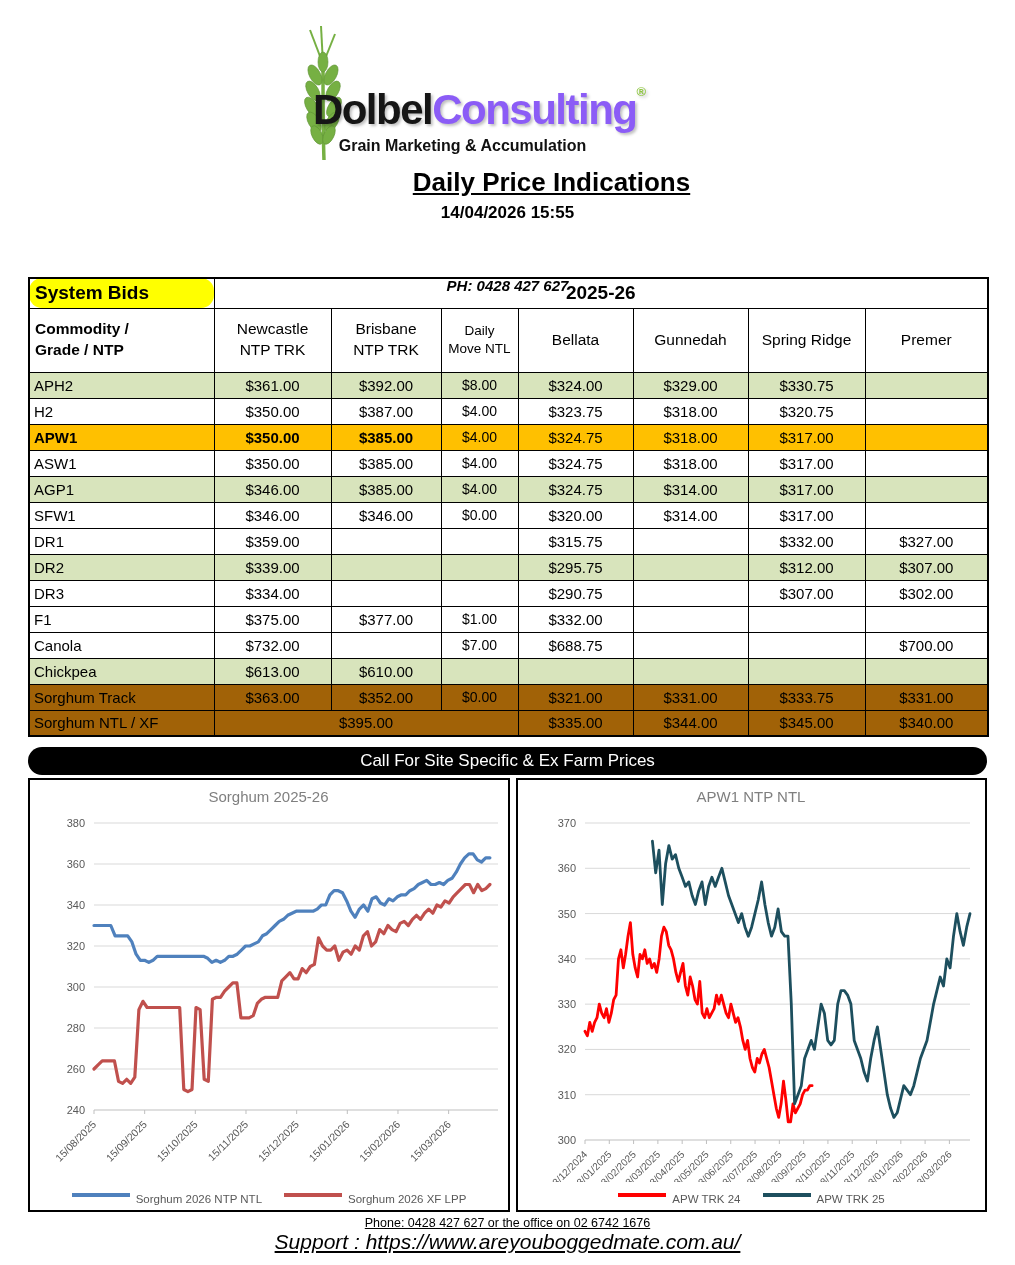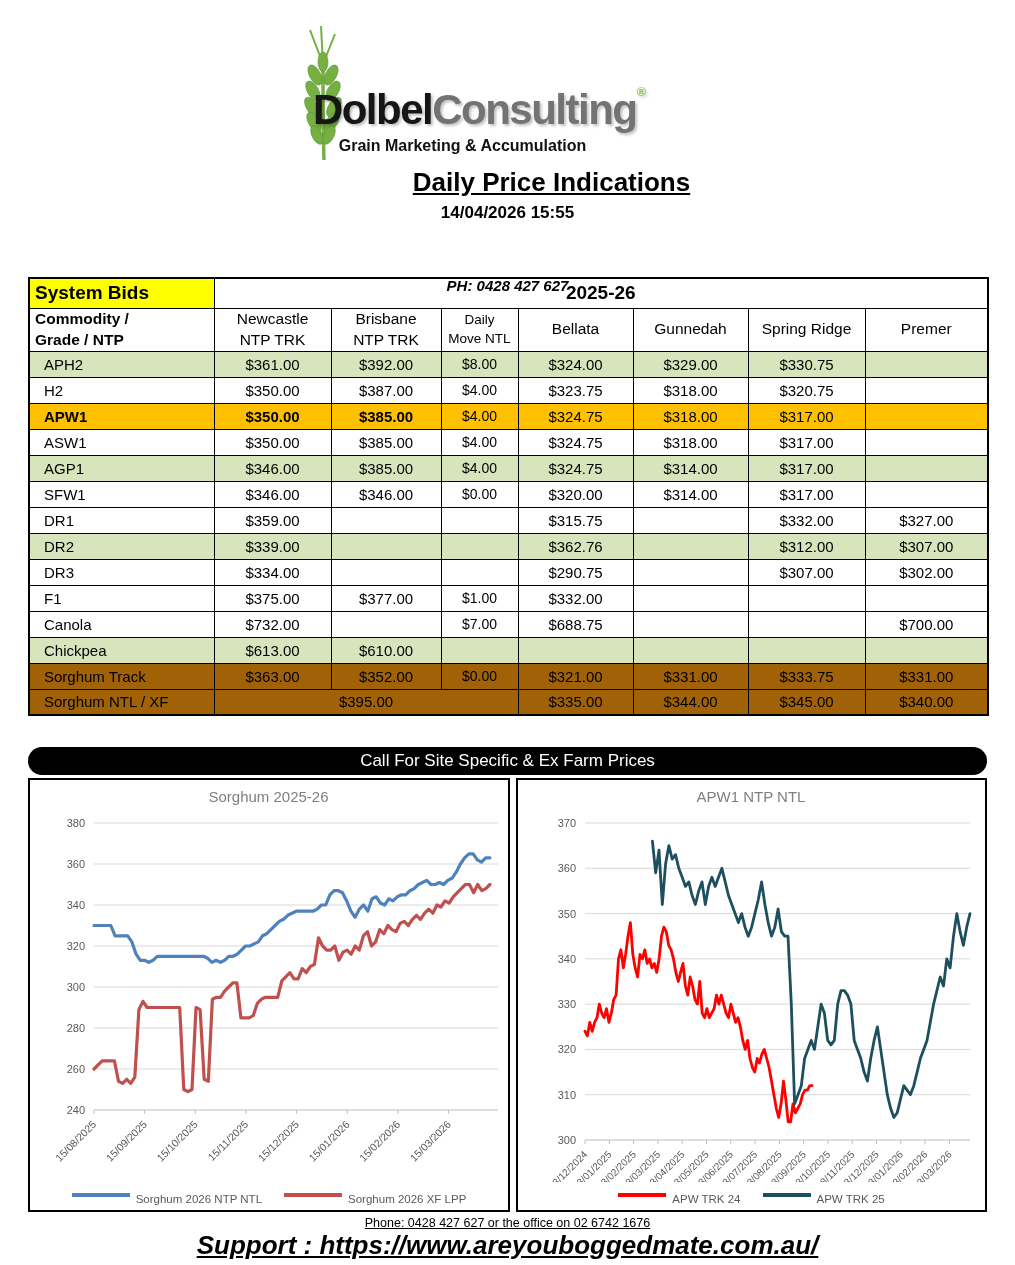--- a/index.html
+++ b/index.html
@@ -6,48 +6,48 @@
   html,body { width:1015px; height:1265px; background:#fff; overflow:hidden;
               font-family:"Liberation Sans", sans-serif; color:#000; }
   .page { position:relative; width:1015px; height:1265px; background:#fff; }
 
   
   #wheat { position:absolute; left:50%; margin-left:-220px; top:22px; }
   .brand { position:absolute; top:84px; left:0; width:100%; text-align:center;
            transform:translateX(-28px); font-weight:bold; font-size:42px; letter-spacing:-1.5px;
            text-shadow:2px 2px 3px rgba(0,0,0,0.25); white-space:nowrap; }
   .b-black { color:#161616; }
-  .b-green { color:#737373; }
+  .b-green { color:#8b5cf6; }
   .b-reg   { color:#8DC63F; font-size:13px; font-weight:bold; vertical-align:28px; letter-spacing:0; }
   .tagline { position:absolute; top:137px; left:0; width:100%; text-align:center;
              transform:translateX(-45px); font-weight:bold; font-size:16px; color:#111; }
   .doc-title { position:absolute; top:167px; left:0; width:100%; text-align:center;
                font-size:26px; font-weight:bold; text-decoration:underline;margin-left:44px; }
   .doc-datetime { position:absolute; top:203px; left:0; width:100%; text-align:center;
                   font-size:17px; font-weight:bold; }
   .doc-phone { position:absolute; top:229px; left:0; width:100%; text-align:center;
                font-size:15px; font-weight:bold; font-style:italic;margin-top:48px; }
 
   
   #bids-table { position:absolute; left:28px; top:277px; width:959px;
                 border-collapse:collapse; table-layout:fixed; font-size:15px; }
   #bids-table th, #bids-table td { border:1px solid #000; overflow:hidden; white-space:nowrap; }
   #bids-table { border:2.5px solid #000; }
   tr.sysrow { height:30px; }
   th.sys { background:#FFFF00; text-align:left; padding-left:5px; font-size:19px;
-           border-bottom:2.5px solid #000; }
+           border-bottom:2.5px solid #000;border-radius:13px; }
   th.season { font-size:19px; text-align:center; border-bottom:2.5px solid #000; }
-  tr.colheads { height:43px; }
+  tr.colheads { height:64px; }
   tr.colheads th { font-weight:normal; font-size:15.5px; text-align:center;
                    border-bottom:2.5px solid #000; line-height:1.35; }
   tr.colheads th.h0 { font-weight:bold; text-align:left; padding-left:5px; font-size:15.5px; }
   tr.colheads th.h3 { font-size:13.5px;margin-left:32px; }
   #bids-table tbody tr { height:26px; }
   #bids-table tbody td { text-align:center; }
-  #bids-table tbody td.c0 { text-align:left; padding-left:14px; }
+  #bids-table tbody td.c0 { text-align:left; padding-left:4px; }
   #bids-table tbody td.c3 { font-size:14px;margin-left:48px; }
   tr.bg-green  { background:#D8E4BC; }
   tr.bg-blue   { background:#a16207; }
   tr.bg-orange { background:#FFC000; }
   tr.sep td { border-top:2.5px solid #000; }
   tr.bold-row td.c0, tr.bold-row td.c1, tr.bold-row td.c2 { font-weight:bold; }
 
   
   .banner { position:absolute; left:28px; top:747px; width:959px; height:28px;
             background:#000; color:#fff; font-size:17px; text-align:center; line-height:28px;border-radius:14px; }
@@ -59,21 +59,21 @@
   .legend { position:absolute; bottom:5px; left:0; width:100%; display:flex;
             justify-content:center; align-items:center; gap:22px;
             font-size:11.5px; color:#595959; }
   .legend-item { display:flex; align-items:flex-start; }
   .legend-swatch { display:inline-block; height:4px; margin-right:6px; }
 
   
   .foot-phone { position:absolute; top:1216px; left:0; width:100%; text-align:center;
                 font-size:12.5px; text-decoration:underline; }
   .foot-support { position:absolute; top:1230px; left:0; width:100%; text-align:center;
-                  font-size:26px; font-weight:bold; font-style:italic; text-decoration:underline; }
+                  font-size:21px; font-weight:normal; font-style:italic; text-decoration:underline; }
 </style>
 </head>
 <body>
 
 <div class="page">
 
   <svg id="wheat" width="70" height="140" viewBox="0 0 70 140">
     <path d="M36 138 C35 112 35 82 35 44" stroke="#76B043" stroke-width="3.5" fill="none"></path>
     <line x1="35" y1="42" x2="22" y2="8" stroke="#76B043" stroke-width="2"></line>
     <line x1="35" y1="42" x2="33" y2="4" stroke="#76B043" stroke-width="2"></line>
@@ -196,21 +196,21 @@
           <td class="c4">$315.75</td>
           <td class="c5"></td>
           <td class="c6">$332.00</td>
           <td class="c7">$327.00</td>
         </tr>
         <tr class="bg-green">
           <td class="c0">DR2</td>
           <td class="c1">$339.00</td>
           <td class="c2"></td>
           <td class="c3"></td>
-          <td class="c4">$362.76</td>
+          <td class="c4">$295.75</td>
           <td class="c5"></td>
           <td class="c6">$312.00</td>
           <td class="c7">$307.00</td>
         </tr>
         <tr class="bg-white">
           <td class="c0">DR3</td>
           <td class="c1">$334.00</td>
           <td class="c2"></td>
           <td class="c3"></td>
           <td class="c4">$290.75</td>

